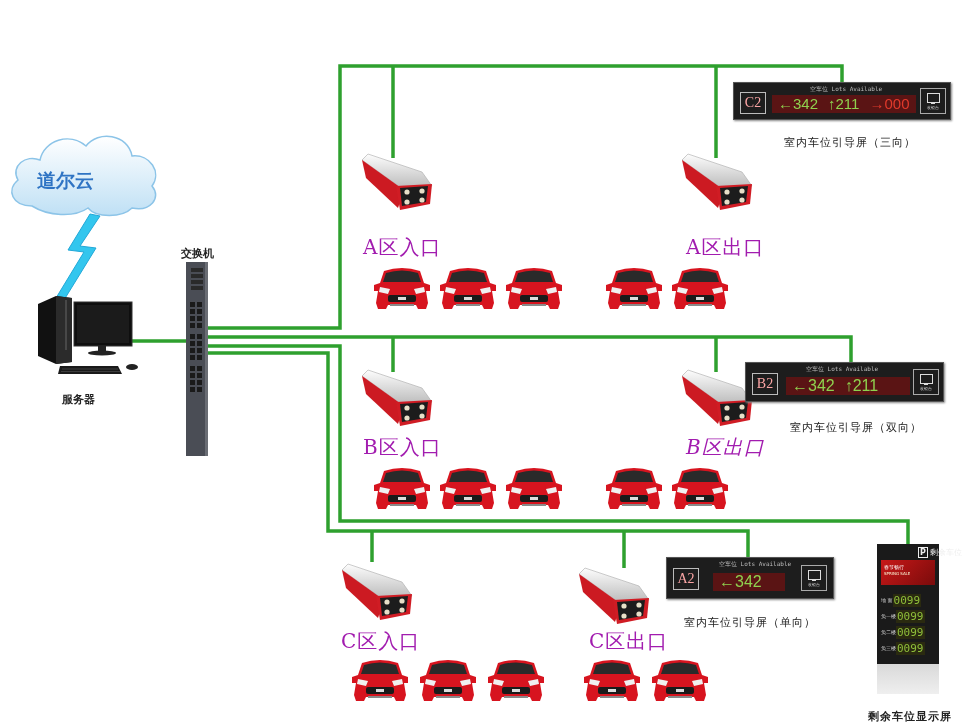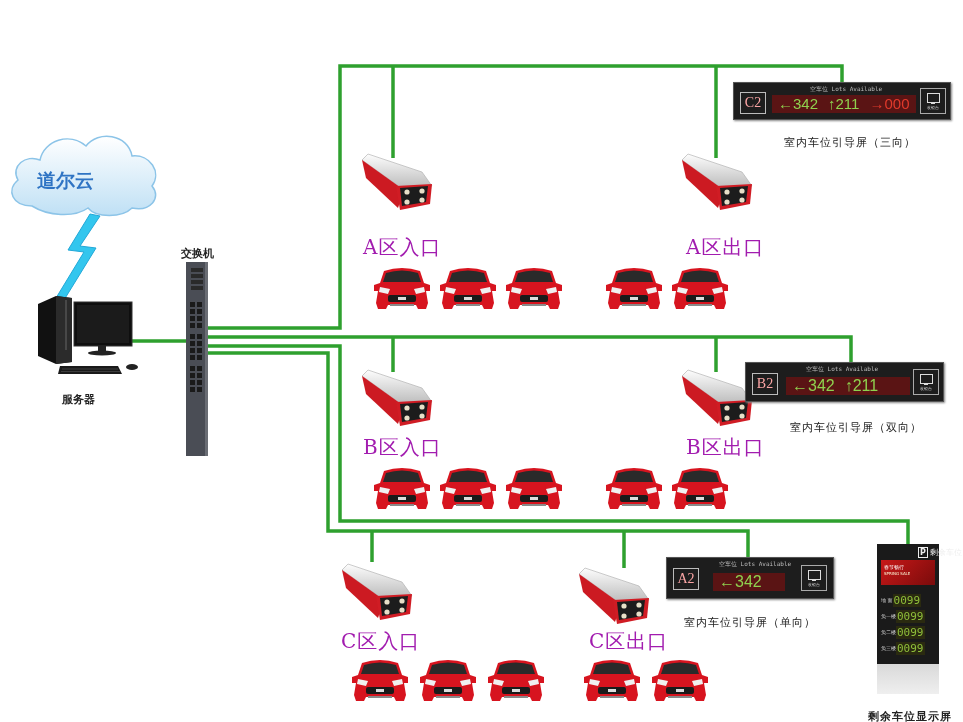--- a/index.html
+++ b/index.html
@@ -232,21 +232,21 @@
       <circle cx="47" cy="40" r="2.6" fill="#e8e0c8"></circle>
         <circle cx="62" cy="39" r="2.6" fill="#e8e0c8"></circle>
       <circle cx="47" cy="50" r="2.6" fill="#e8e0c8"></circle>
         <circle cx="62" cy="48" r="2.6" fill="#e8e0c8"></circle>
     </svg></div>
   </div>
 
 <div class="abs zone-label" style="left:363px;top:234px;">A区入口</div>
 <div class="abs zone-label" style="left:686px;top:234px;">A区出口</div>
 <div class="abs zone-label" style="left:363px;top:434px;">B区入口</div>
-<div class="abs zone-label" style="left:686px;top:434px;">B区出口</div>
+<div class="abs zone-label" style="left:686px;top:434px;font-style:italic;">B区出口</div>
 <div class="abs zone-label" style="left:341px;top:628px;">C区入口</div>
 <div class="abs zone-label" style="left:589px;top:628px;">C区出口</div>
 
 <div id="cars">
     <div class="car" style="left: 372px; top: 265px;"><svg width="60" height="46">
     <path d="M12 6 Q30 0 48 6 L52 18 L58 20 L58 26 L54 26 L56 38 L54 44 L46 44 L44 40 L16 40 L14 44 L6 44 L4 38 L6 26 L2 26 L2 20 L8 18 Z" fill="#d7141f"></path>
     <path d="M14 8 Q30 3 46 8 L49 17 L11 17 Z" fill="#2a2a2a"></path>
     <path d="M8 22 L18 24 L16 29 L7 27 Z" fill="#f0f0f0"></path>
     <path d="M52 22 L42 24 L44 29 L53 27 Z" fill="#f0f0f0"></path>
     <rect x="16" y="30" width="28" height="7" rx="2" fill="#1a1a1a"></rect>

